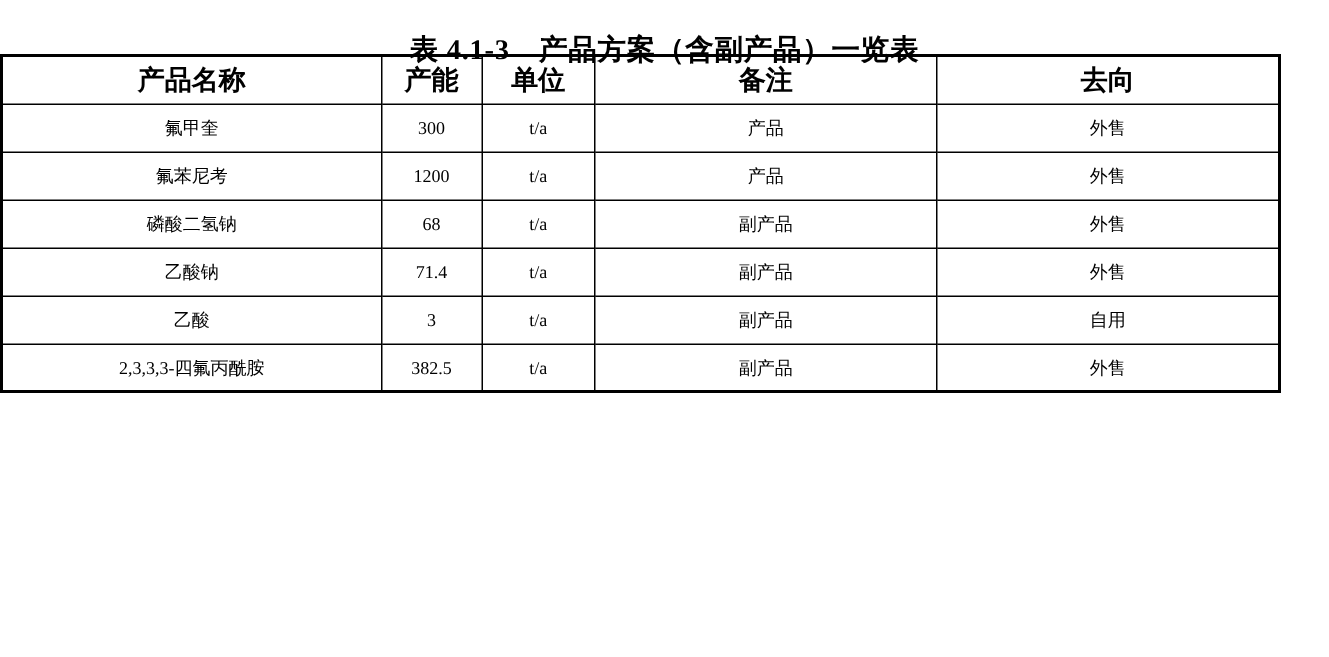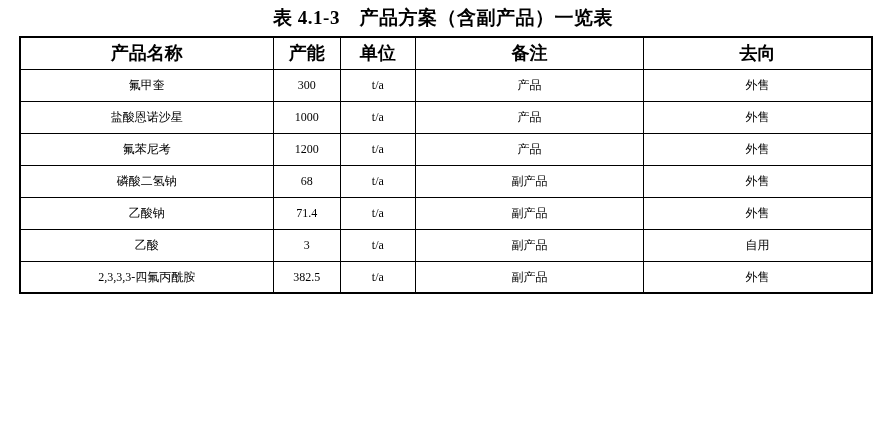--- a/index.html
+++ b/index.html
@@ -20,29 +20,29 @@
   .page {
     width: 886px;
     height: 438px;
     overflow: hidden;
   }
   .doc-title {
     text-align: center;
     font-weight: bold;
     font-size: 19px;
     line-height: 22px;
-    padding-top: 7px;
+    padding-top: 23px;
     height: 36px;
     letter-spacing: 0.5px;
   }
   table.product-table {
     border-collapse: collapse;
     table-layout: fixed;
     width: 854px;
-    margin-left: 19px;
+    margin-left: 0;
     border: 2px solid var(--border-color);
   }
   table.product-table col.c1 { width: 29.7%; }
   table.product-table col.c2 { width: 7.9%; }
   table.product-table col.c3 { width: 8.8%; }
   table.product-table col.c4 { width: 26.8%; }
   table.product-table col.c5 { width: 26.8%; }
   table.product-table th,
   table.product-table td {
     border: 1px solid var(--border-color);
@@ -85,27 +85,20 @@
     </thead>
     <tbody id="table-body">
         <tr>
           <td>氟甲奎</td>
           <td>300</td>
           <td>t/a</td>
           <td>产品</td>
           <td>外售</td>
         </tr>
         <tr>
-          <td>盐酸恩诺沙星</td>
-          <td>1000</td>
-          <td>t/a</td>
-          <td>产品</td>
-          <td>外售</td>
-        </tr>
-        <tr>
           <td>氟苯尼考</td>
           <td>1200</td>
           <td>t/a</td>
           <td>产品</td>
           <td>外售</td>
         </tr>
         <tr>
           <td>磷酸二氢钠</td>
           <td>68</td>
           <td>t/a</td>

